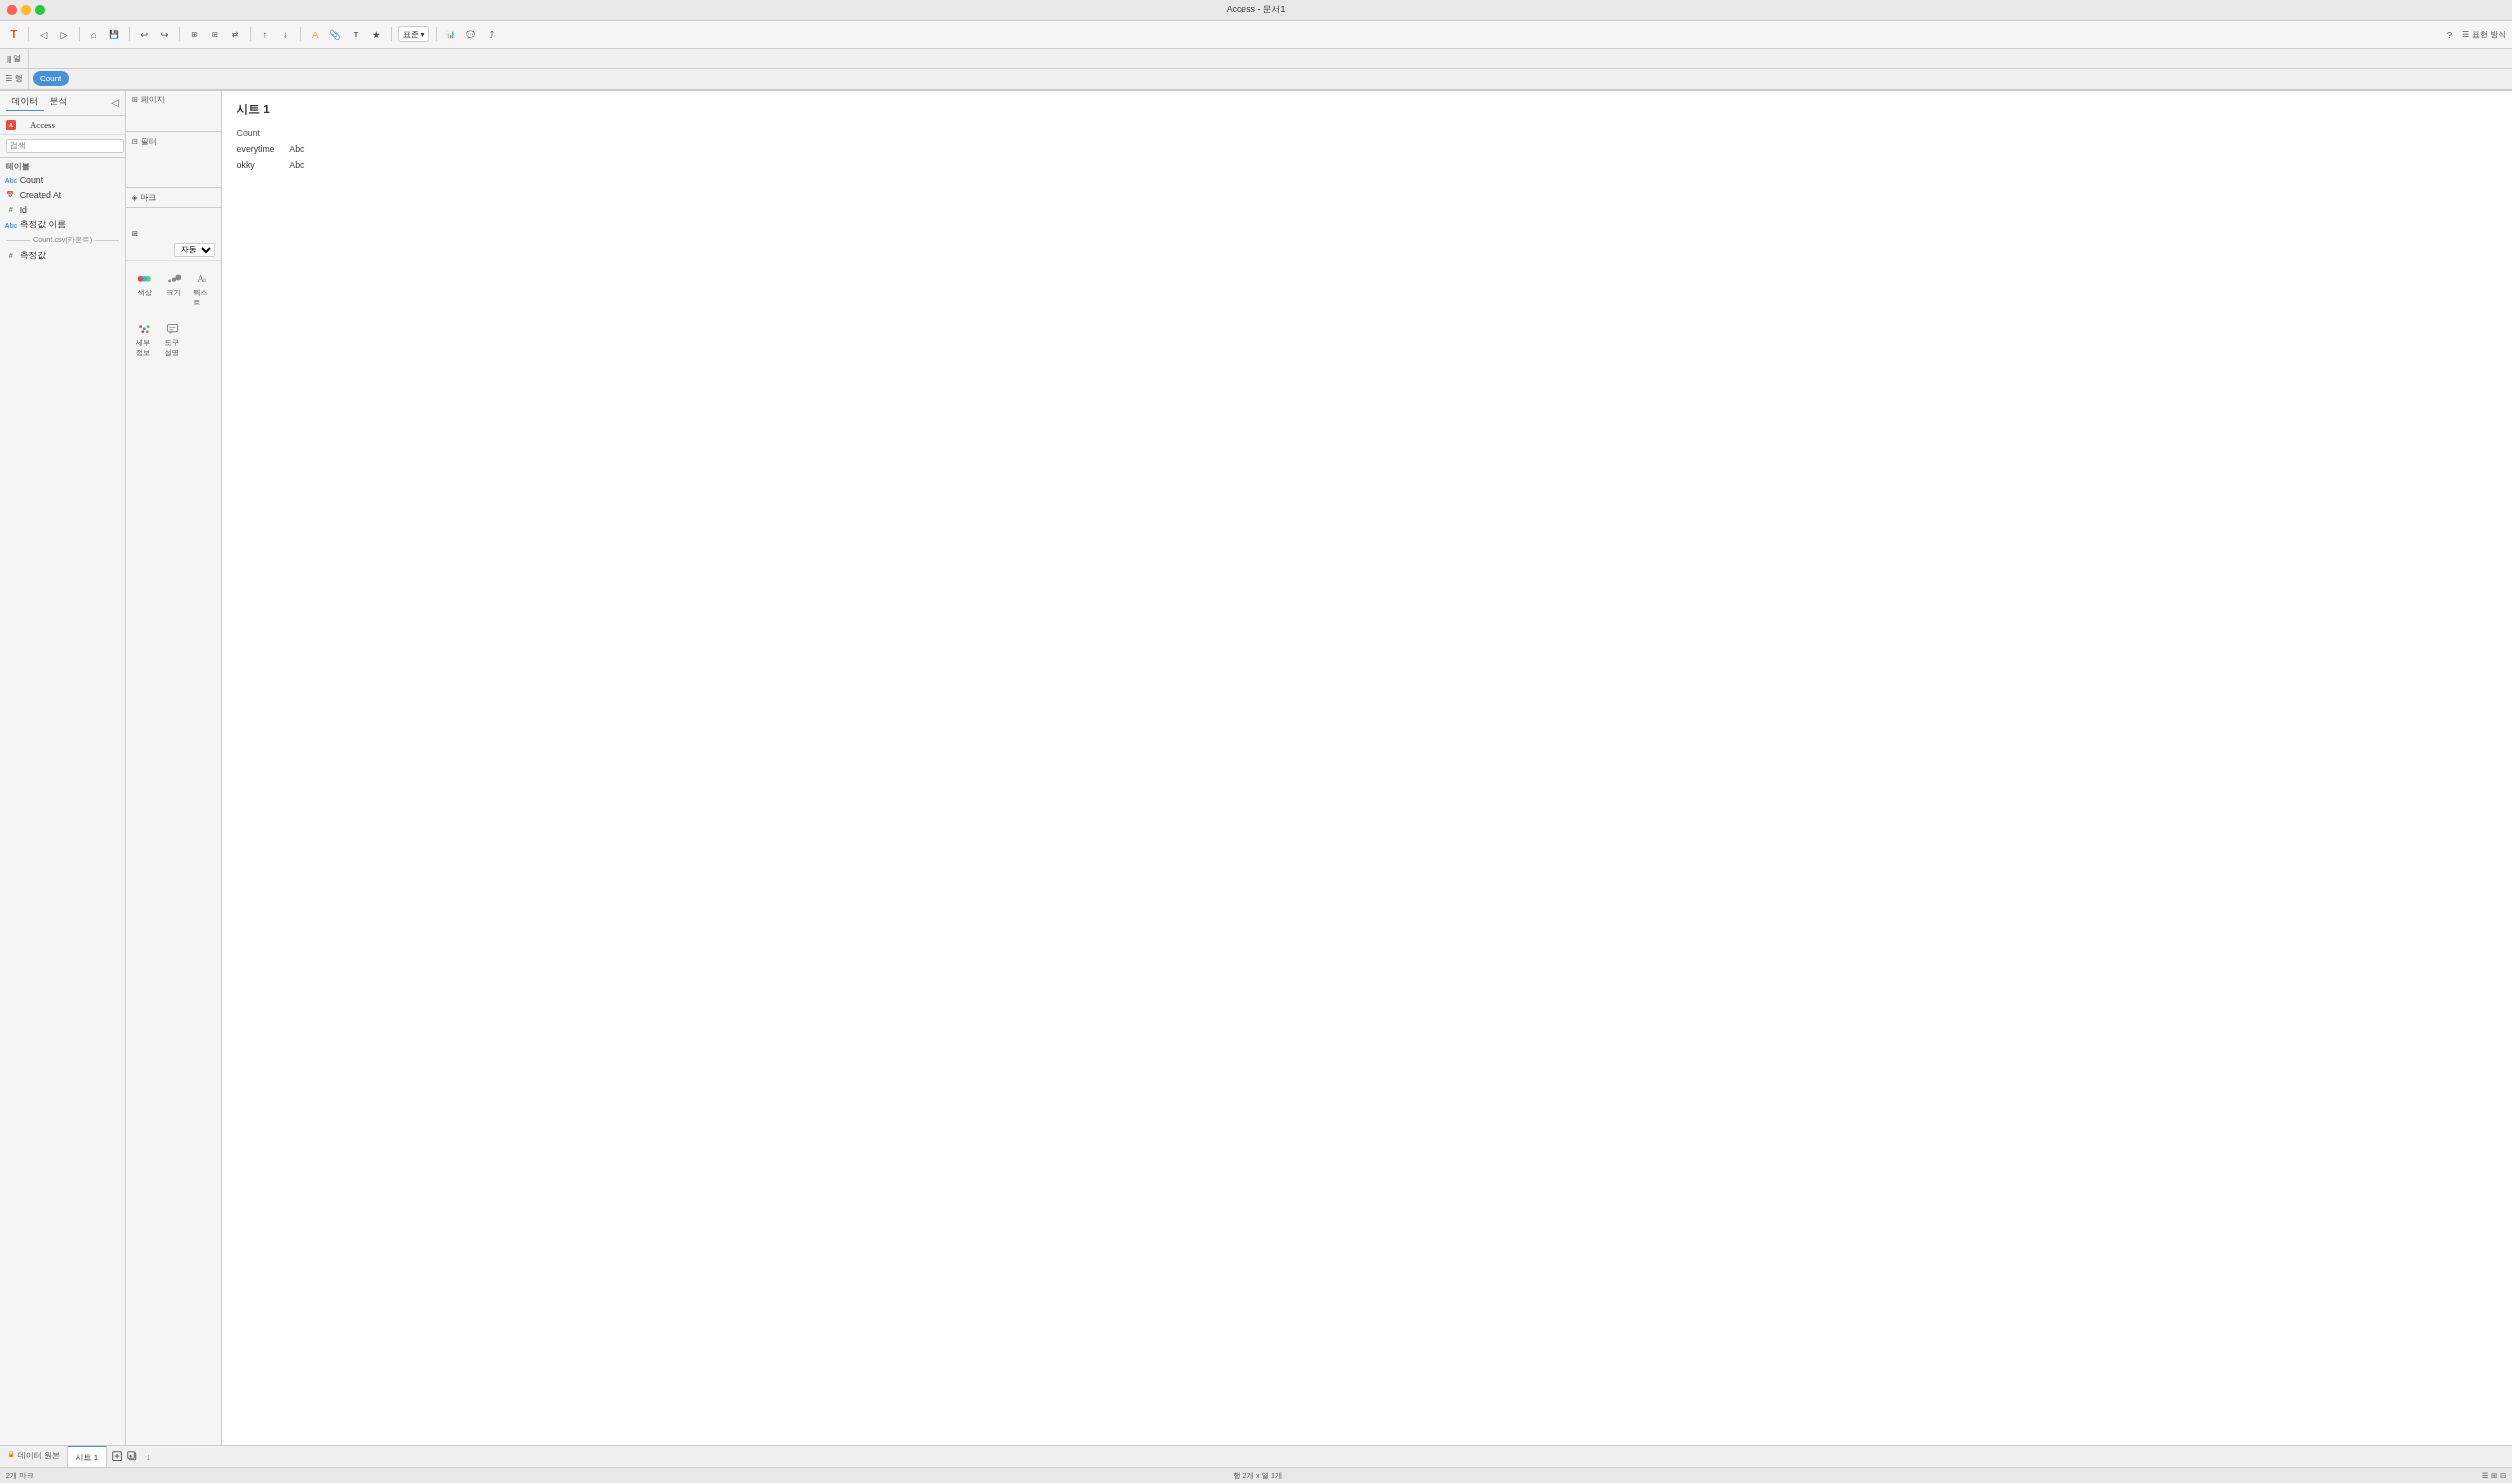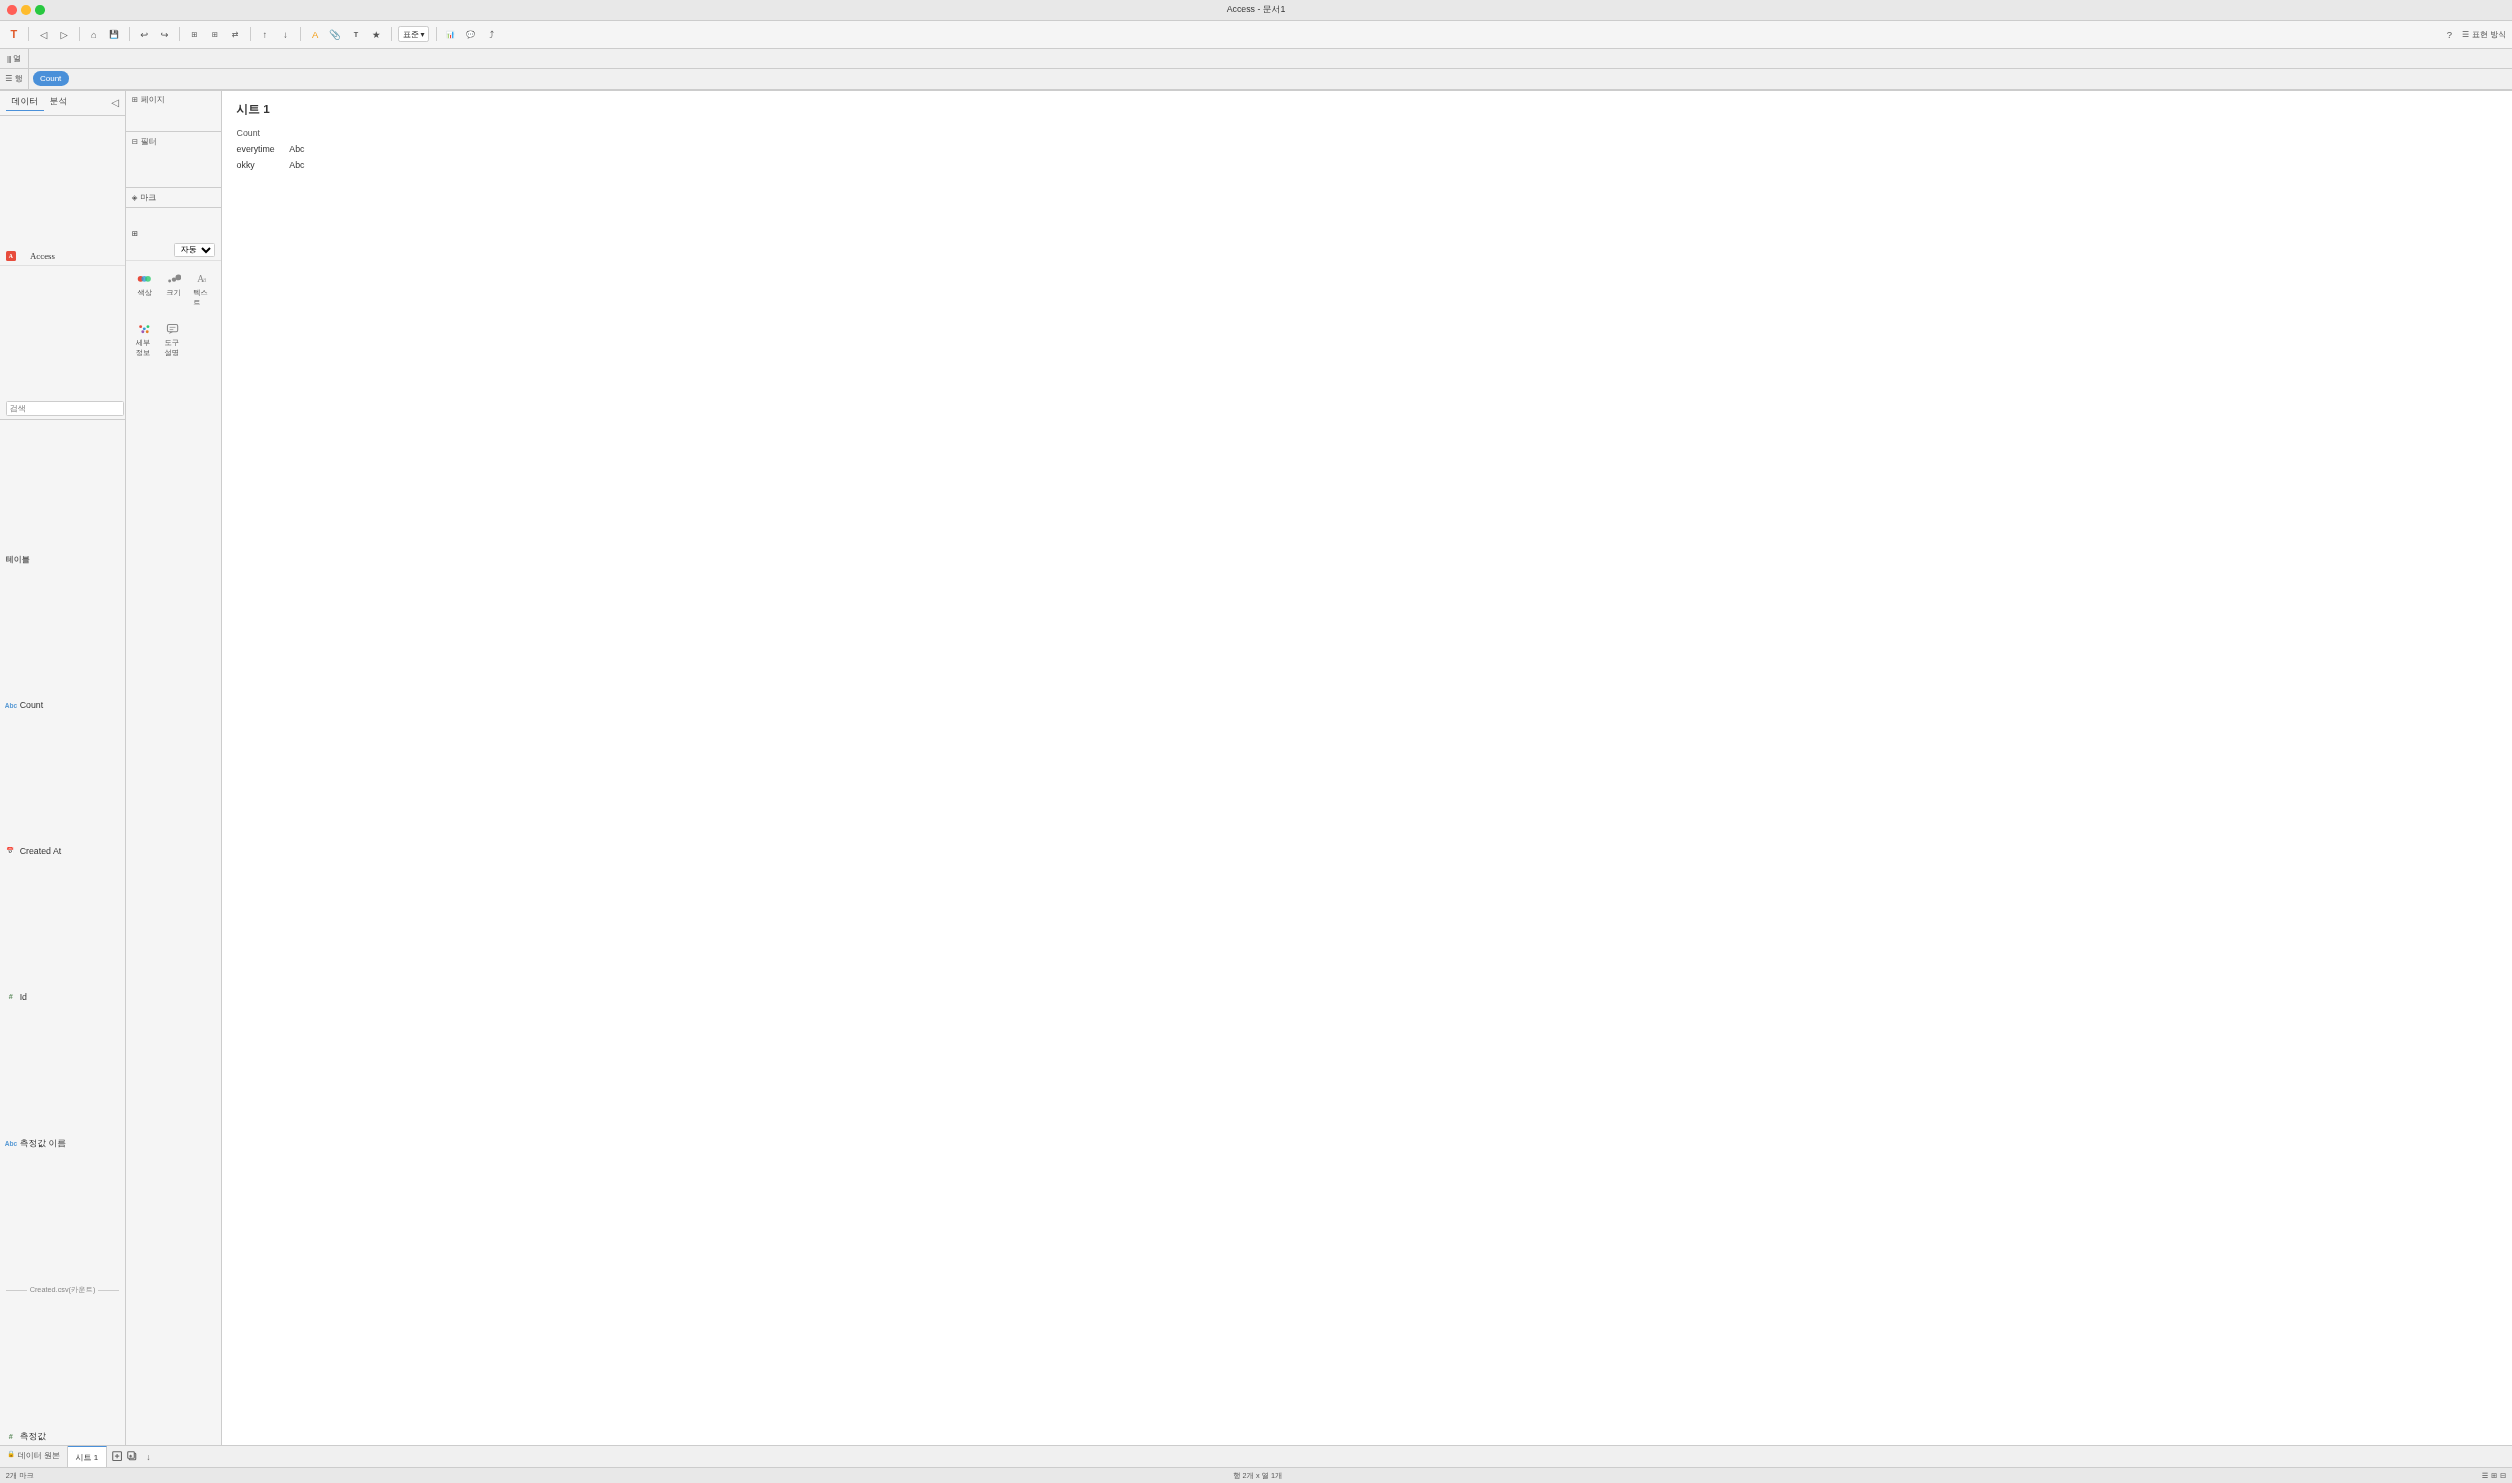--- a/index.html
+++ b/index.html
@@ -19,21 +19,21 @@
     .toolbar-icon { width: 16px; height: 16px; display: flex; align-items: center; justify-content: center; cursor: pointer; border-radius: 2.2px; color: #555; font-size: 9.5px; }
     .toolbar-separator { width: 0.7px; height: 14.6px; background: #ccc; margin: 0 2.2px; }
     .toolbar-dropdown { display: flex; align-items: center; gap: 1.5px; border: 0.7px solid #ccc; border-radius: 2.2px; padding: 1.5px 3.7px; background: white; font-size: 8px; cursor: pointer; height: 16px; }
     .toolbar-right { margin-left: auto; display: flex; align-items: center; gap: 4.4px; }
     .show-me-btn { display: flex; align-items: center; gap: 2.9px; font-size: 8px; color: #555; cursor: pointer; }
 
     
     .main-area { display: flex; flex: 1; overflow: hidden; }
 
     
-    .sidebar { width: 126px; background: #f5f5f5; border-right: 0.7px solid #ccc; display: flex; flex-direction: column; overflow: hidden; justify-content: space-between; }
+    .sidebar { width: 126px; background: #f5f5f5; border-right: 0.7px solid #ccc; display: flex; flex-direction: column; overflow: hidden; }
     .sidebar-header { display: flex; align-items: center; justify-content: space-between; padding: 4.4px 5.8px; border-bottom: 0.7px solid #ccc; }
     .sidebar-header-tabs { display: flex; gap: 0; }
     .sidebar-tab { font-size: 8.8px; padding: 1.5px 5.8px; cursor: pointer; color: #555; }
     .sidebar-tab.active { border-bottom: 1.5px solid #4a90d9; color: #333; }
     .sidebar-collapse { cursor: pointer; color: #666; font-size: 10.2px; }
 
     .data-source-item { display: flex; align-items: center; gap: 14px; padding: 3.7px 5.8px; border-bottom: 0.7px solid #e0e0e0; cursor: pointer; font-family: Liberation Serif, serif; }
 
     .search-bar { display: flex; align-items: center; padding: 3.7px 5.8px; border-bottom: 0.7px solid #ccc; gap: 2.2px; }
     .search-input { flex: 1; border: 0.7px solid #ccc; border-radius: 1.5px; padding: 1.5px 2.9px; font-size: 8px; height: 14.6px; }
@@ -244,21 +244,21 @@
         <span class="field-icon hash">#</span>
         <span>Id</span>
       </div>
       <div class="field-item">
         <span class="field-icon abc">Abc</span>
         <span>측정값 이름</span>
       </div>
 
       <div class="divider-label">
         <div class="divider-line"></div>
-        <span style="font-size:7.3px; color:#888;">Created.csv(카운트)</span>
+        <span style="font-size:7.3px; color:#888;">Count.csv(카운트)</span>
         <div class="divider-line"></div>
       </div>
 
       <div class="field-item">
         <span class="field-icon hash" style="color:#5c8a5c;">#</span>
         <span>측정값</span>
       </div>
 
     </div>
 

